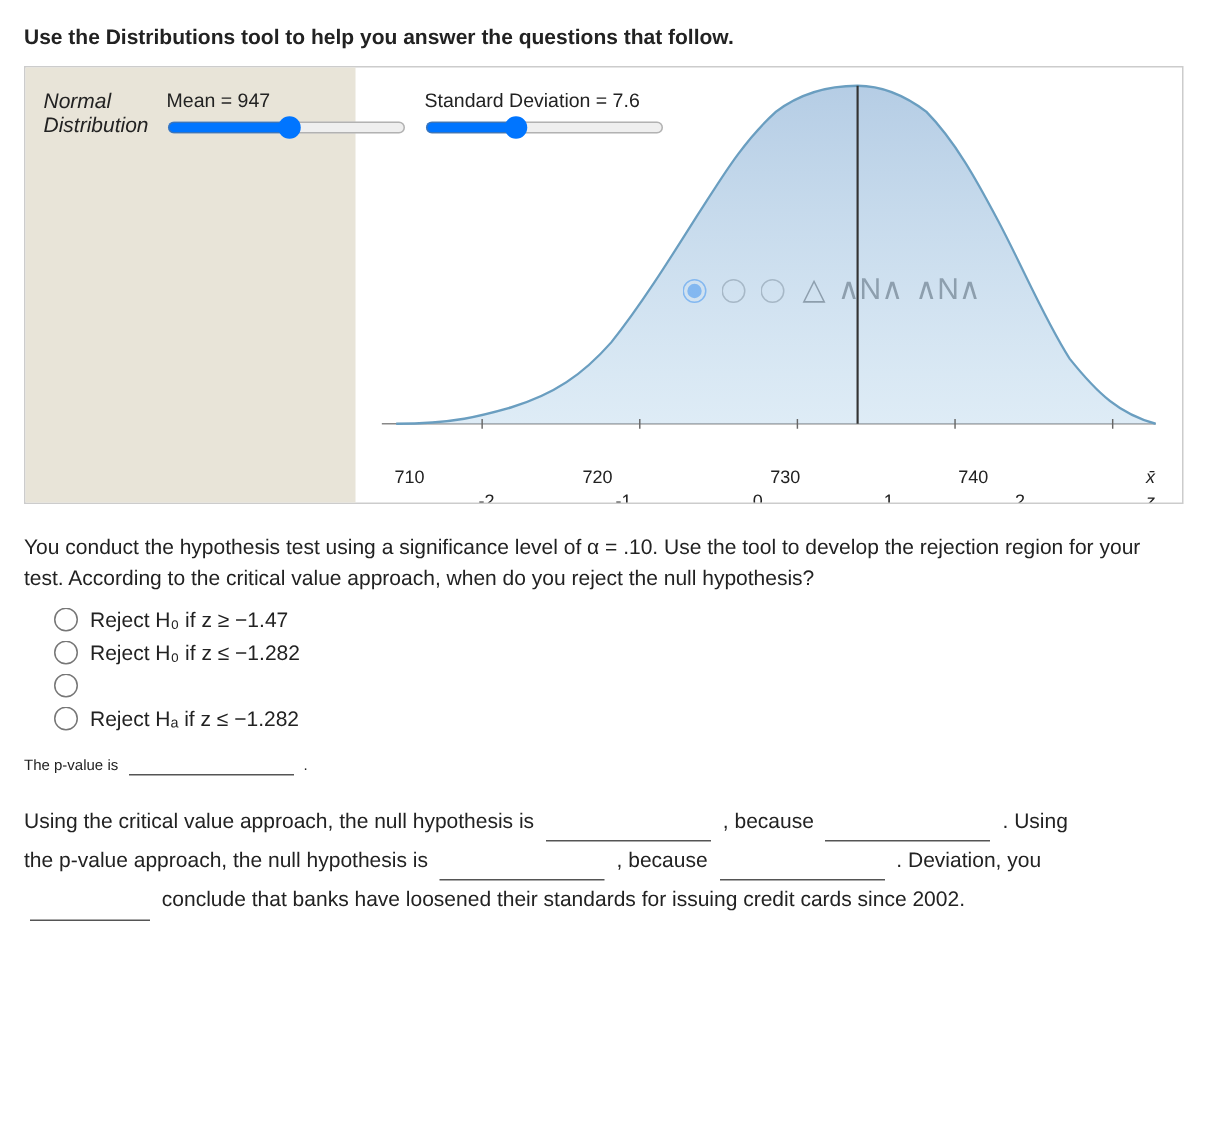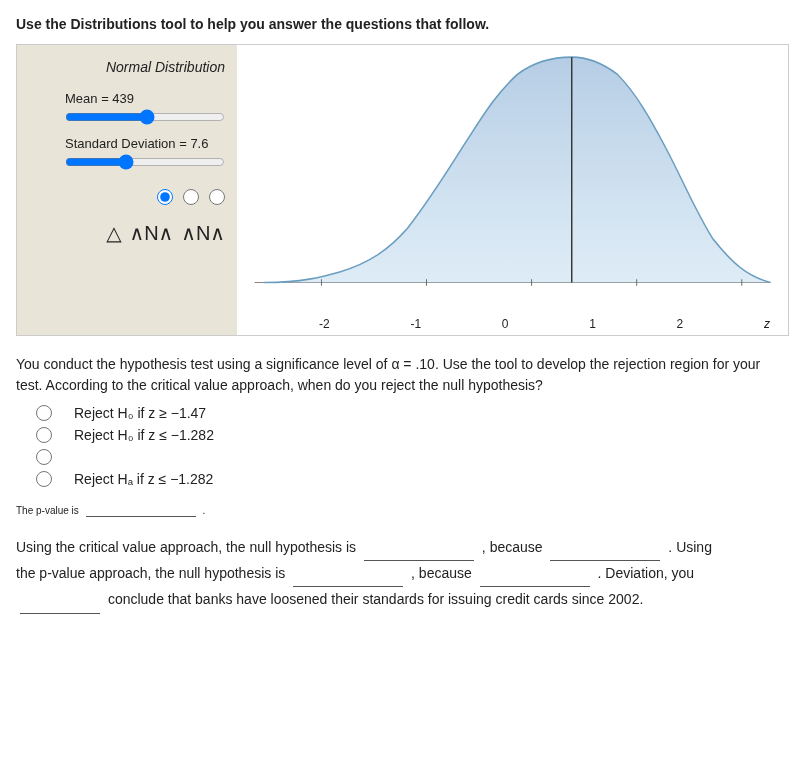--- a/index.html
+++ b/index.html
@@ -25,23 +25,22 @@
       margin-bottom: 18px;
       background: #fff;
     }
 
     .left-panel {
       background: #e8e4d8;
       width: 220px;
       min-width: 220px;
       padding: 14px 12px;
       display: flex;
-      flex-direction: column;
+      flex-direction: row;
       gap: 12px;
-      align-items: flex-end;
     }
 
     .left-panel .dist-title {
       font-style: italic;
       font-size: 14px;
       margin-bottom: 4px;
     }
 
     .left-panel .param-label {
       font-size: 13px;
@@ -117,21 +116,21 @@
     .options-list {
       list-style: none;
       padding: 0;
       margin-left: 20px;
       margin-bottom: 18px;
     }
 
     .options-list li {
       display: flex;
       align-items: flex-start;
-      gap: 22px;
+      gap: 8px;
       margin-bottom: 6px;
       font-size: 14px;
     }
 
     .options-list li input[type=radio] {
       width: 16px;
       height: 16px;
       cursor: pointer;
     }
 
@@ -164,21 +163,21 @@
 <body>
 
 <p class="intro-text">Use the Distributions tool to help you answer the questions that follow.</p>
 
 <div class="tool-container">
 
   <div class="left-panel">
     <div class="dist-title">Normal Distribution</div>
 
     <div>
-      <div class="param-label">Mean = 439</div>
+      <div class="param-label">Mean = 947</div>
       <div class="slider-row">
         <input type="range" min="700" max="760" value="731" style="">
       </div>
     </div>
 
     <div>
       <div class="param-label">Standard Deviation = 7.6</div>
       <div class="slider-row">
         <input type="range" min="1" max="20" value="8" style="">
       </div>
@@ -225,20 +224,27 @@
 
         <line x1="342" y1="2" x2="342" y2="210" stroke="#333" stroke-width="1.5"></line>
 
         <line x1="80" y1="207" x2="80" y2="213" stroke="#666" stroke-width="1"></line>
         <line x1="190" y1="207" x2="190" y2="213" stroke="#666" stroke-width="1"></line>
         <line x1="300" y1="207" x2="300" y2="213" stroke="#666" stroke-width="1"></line>
         <line x1="410" y1="207" x2="410" y2="213" stroke="#666" stroke-width="1"></line>
         <line x1="520" y1="207" x2="520" y2="213" stroke="#666" stroke-width="1"></line>
       </svg>
 
+      <div style="display:flex; justify-content:space-between; padding: 0 10px 0 18px; font-size:12px; margin-top:-4px;">
+        <span>710</span>
+        <span>720</span>
+        <span>730</span>
+        <span>740</span>
+        <span style="font-style:italic;">x̄</span>
+      </div>
 
       <div style="display:flex; justify-content:space-between; padding: 0 10px 0 74px; font-size:12px; margin-top:2px;">
         <span>-2</span>
         <span>-1</span>
         <span>0</span>
         <span>1</span>
         <span>2</span>
         <span style="font-style:italic;">z</span>
       </div>
     </div>

